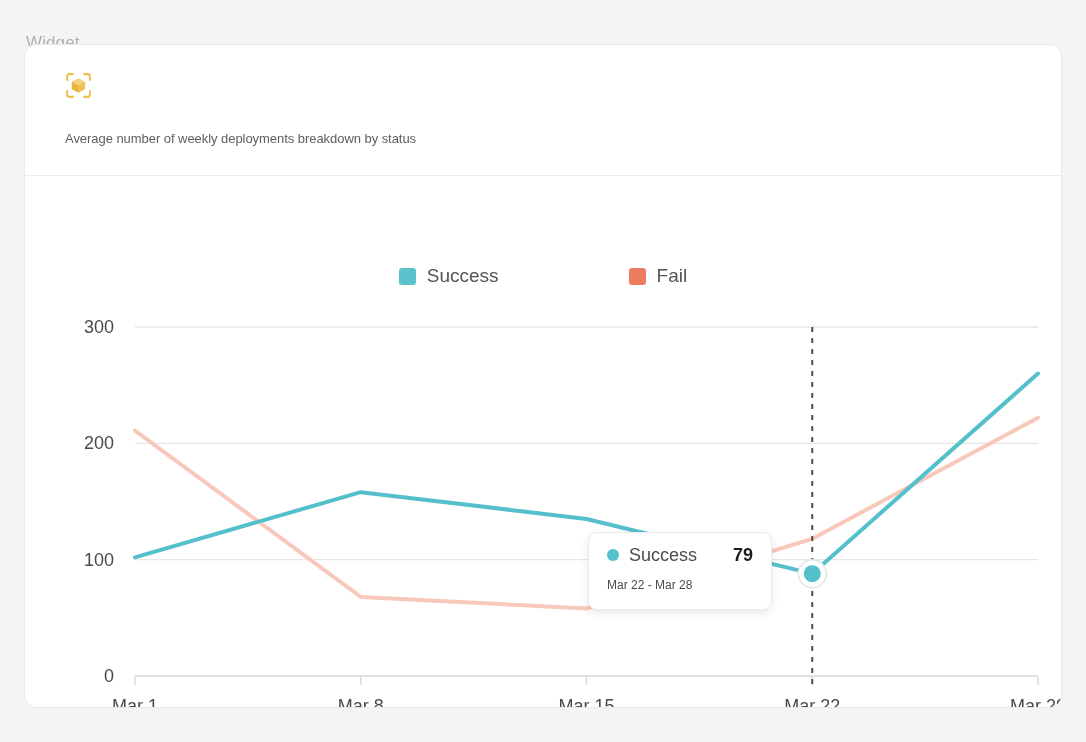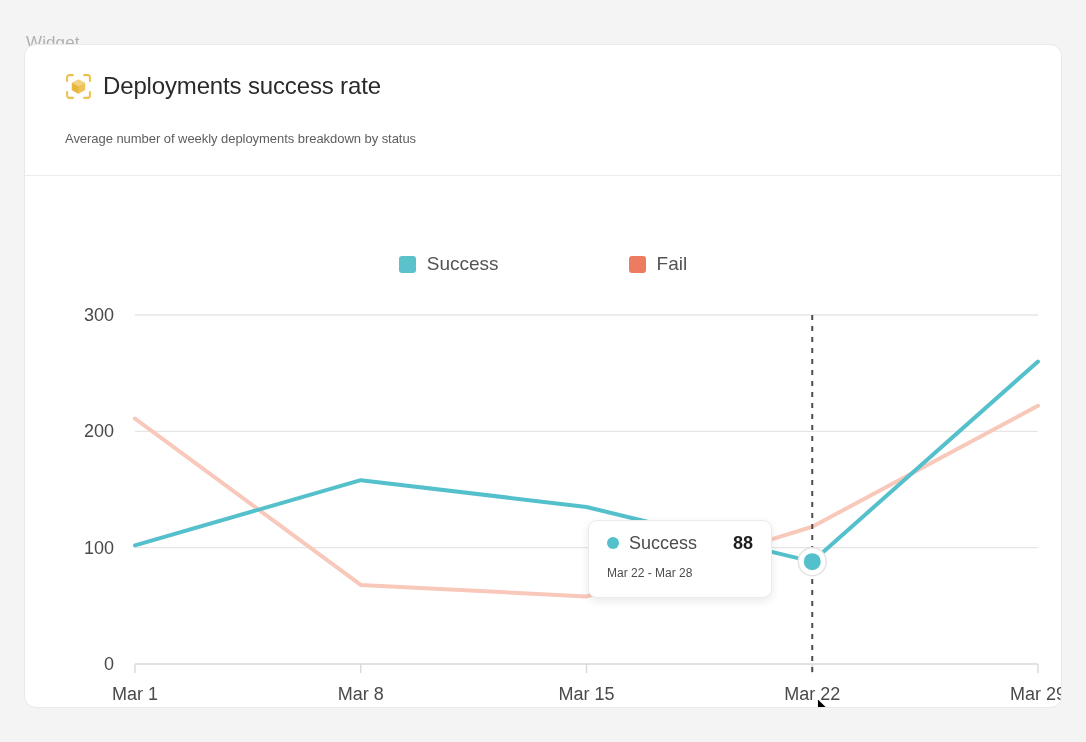--- a/index.html
+++ b/index.html
@@ -80,21 +80,21 @@
     color: #5e5e5e;
     font-weight: 400;
     letter-spacing: -.05px;
     line-height: 24px;
   }
 
   
   .chart-body {
     position: absolute;
     left: 0;
-    top: 134px;
+    top: 146px;
     width: 100%;
     height: 532px;
     text-decoration: underline;
   }
 
   .legend {
     position: absolute;
     top: 74px;
     left: 0;
     width: 100%;
@@ -215,21 +215,20 @@
             <path d="M2.2 8.2V4.4a2.2 2.2 0 0 1 2.2-2.2h3.8" stroke="#ecc04b" stroke-width="2.1" stroke-linecap="round"></path>
             <path d="M19.8 2.2h3.8a2.2 2.2 0 0 1 2.2 2.2v3.8" stroke="#ecc04b" stroke-width="2.1" stroke-linecap="round"></path>
             <path d="M25.8 19.8v3.8a2.2 2.2 0 0 1-2.2 2.2h-3.8" stroke="#ecc04b" stroke-width="2.1" stroke-linecap="round"></path>
             <path d="M8.2 25.8H4.4a2.2 2.2 0 0 1-2.2-2.2v-3.8" stroke="#ecc04b" stroke-width="2.1" stroke-linecap="round"></path>
 
             <path d="M14 6.7 L20.9 10.4 L20.9 17.7 L14 21.4 L7.1 17.7 L7.1 10.4 Z" fill="#eec256"></path>
             <path d="M14 6.7 L20.9 10.4 L14 14.1 L7.1 10.4 Z" fill="#f3d382"></path>
             <path d="M14 14.1 L14 21.4 L7.1 17.7 L7.1 10.4 Z" fill="#e7b63f"></path>
           </svg>
         </span>
-        <span class="card-title">Deployments success rate</span>
       </div>
 
       <div class="card-subtitle">Average number of weekly deployments breakdown by status</div>
     </div>
 
     <div class="chart-body">
 
       <div class="legend">
         <div class="legend-item">
           <span class="legend-swatch" style="background:#5bc2cc"></span>
@@ -278,21 +277,21 @@
         <g id="hover-marker">
             <circle cx="787.25" cy="382.62666666666667" r="14" fill="#ffffff" stroke="#e4e4e4" stroke-width="1.5"></circle>
             <circle cx="787.25" cy="382.62666666666667" r="8.5" fill="#54c0cb"></circle>
           </g>
       </svg>
 
       <div class="tooltip">
         <div class="tt-row-top">
           <span class="tt-dot" style="background:#54c0cb"></span>
           <span class="tt-series">Success</span>
-          <span class="tt-value">88</span>
+          <span class="tt-value">79</span>
         </div>
         <div class="tt-range">Mar 22 - Mar 28</div>
       </div>
 
       <span class="cursor">
         <svg viewBox="0 0 20 30" width="20" height="30" aria-hidden="true">
           <path d="M1.2 0.8 L1.2 23.2 L6.6 17.9 L10.1 26.4 L13.6 24.9 L10.1 16.6 L17.4 16.6 Z" fill="#000000" stroke="#ffffff" stroke-width="1.4" stroke-linejoin="round"></path>
         </svg>
       </span>
 

